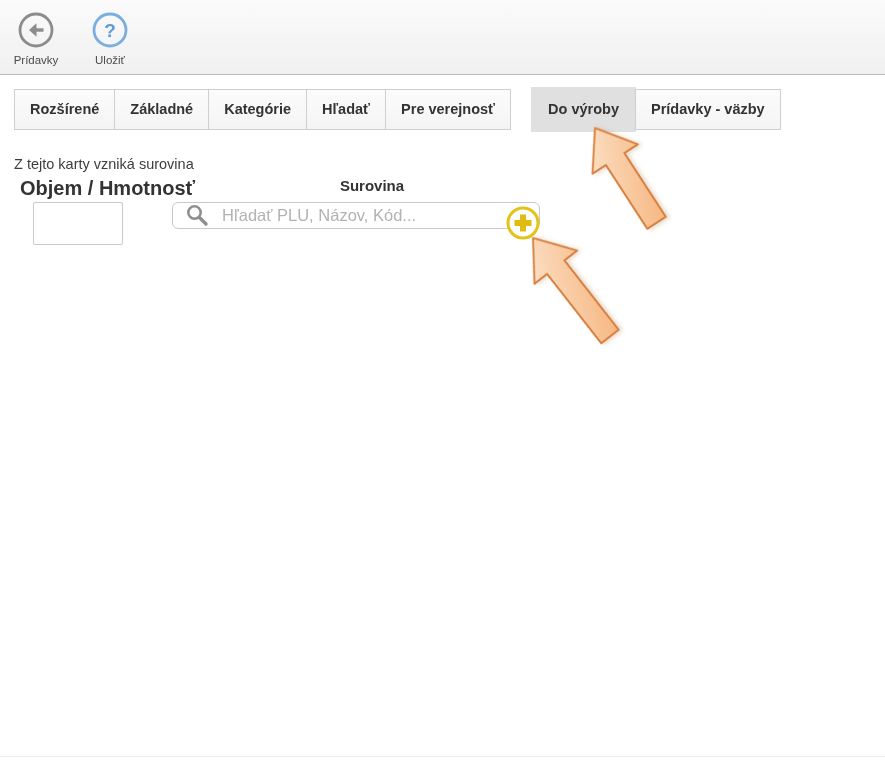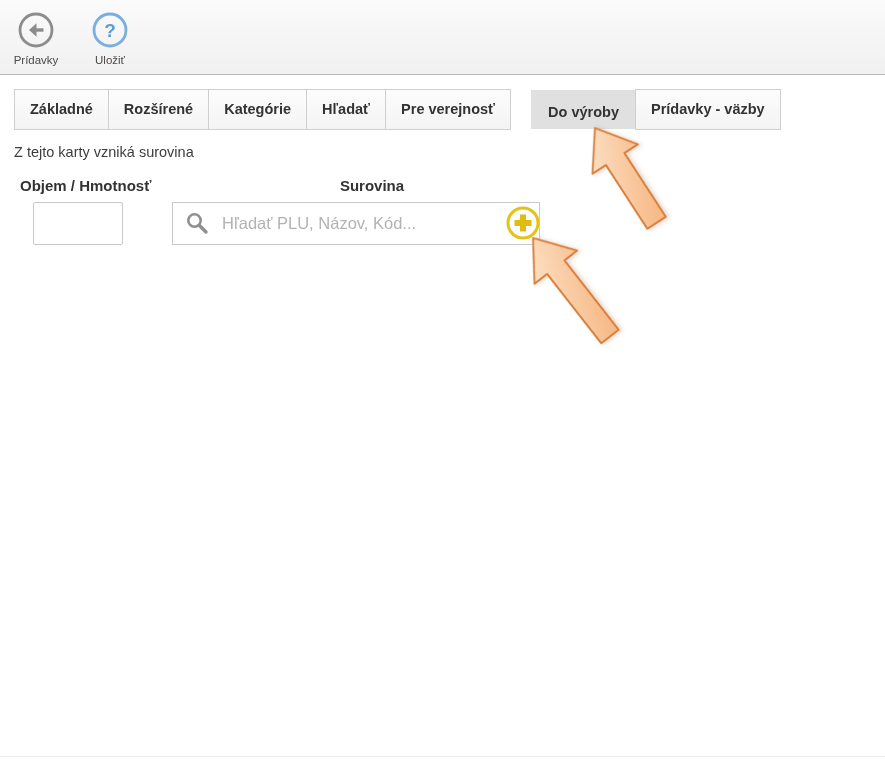--- a/index.html
+++ b/index.html
@@ -13,31 +13,31 @@
   .tb-btn{width:64px;margin-right:10px;display:flex;flex-direction:column;align-items:center;
     padding-top:11px;cursor:pointer;background:none;border:none;}
   .tb-btn .lbl{margin-top:2px;font-size:11.5px;color:#4a4a4a;white-space:nowrap;}
 
   
   .tabbar{position:absolute;left:14px;top:87px;height:45px;display:flex;align-items:center;}
   .tab{height:41px;line-height:39px;box-sizing:border-box;border:1px solid #cfcfcf;
     background:linear-gradient(#fcfcfc,#f4f4f4);padding:0 15px;font-size:14.5px;font-weight:bold;
     color:#333;white-space:nowrap;cursor:pointer;}
   .tab + .tab{margin-left:-1px;}
-  .tab.active{height:39px;line-height:45px;background:#e0e0e0;border:none;padding:0 17px;margin-left:20px;}
+  .tab.active{height:45px;line-height:45px;background:#e0e0e0;border:none;padding:0 17px;margin-left:20px;}
 
   
-  .intro{position:absolute;left:14px;top:144px;font-size:14.5px;color:#3d3d3d;}
-  .vol-label{position:absolute;left:20px;top:177px;font-size:15px;font-weight:bold;color:#333;}
+  .intro{position:absolute;left:14px;top:156px;font-size:14.5px;color:#3d3d3d;}
+  .vol-label{position:absolute;left:20px;top:177px;font-size:20px;font-weight:bold;color:#333;}
   .sur-label{position:absolute;left:188px;top:177px;width:368px;text-align:center;
     font-size:15px;font-weight:bold;color:#333;}
   .vol-input{position:absolute;left:33px;top:202px;width:90px;height:43px;box-sizing:border-box;
     border:1px solid #c9c9c9;border-radius:2px;background:#fff;font-size:16px;padding:0 8px;outline:none;}
-  .search-wrap{position:absolute;left:172px;top:202px;width:368px;height:43px;box-sizing:border-box;
-    border:1px solid #c9c9c9;border-radius:0;background:#fff;display:flex;align-items:center;padding-left:12px;}
+  .search-wrap{position:absolute;left:172px;top:202px;width:368px;height:27px;box-sizing:border-box;
+    border:1px solid #c9c9c9;border-radius:6px;background:#fff;display:flex;align-items:center;padding-left:12px;}
   .search-input{flex:1;border:none;outline:none;font-size:16.5px;color:#444;margin-left:10px;
     background:transparent;min-width:0;font-family:"Liberation Sans",sans-serif;}
   .search-input::placeholder{color:#b2b2b2;opacity:1;}
   .add-btn{position:absolute;left:506px;top:206px;width:34px;height:34px;padding:0;border:none;
     background:none;cursor:pointer;z-index:3;}
 
   
   .arrow{position:absolute;z-index:5;pointer-events:none;
     filter:drop-shadow(2px 2px 2px rgba(160,95,35,0.25));}
   .arrow1{left:565px;top:126px;transform:rotate(-33deg);transform-origin:30px 2px;}
@@ -66,22 +66,22 @@
         <svg width="38" height="38" viewBox="0 0 38 38">
           <circle cx="19" cy="19" r="16" fill="none" stroke="#79aede" stroke-width="2.8"></circle>
           <text x="19" y="26" text-anchor="middle" font-size="19" font-weight="bold" fill="#5f9bd6" font-family="Liberation Sans, sans-serif">?</text>
         </svg>
       </span>
       <span class="lbl">Uložiť</span>
     </button>
   </div>
 
   <div class="tabbar">
+    <div class="tab">Rozšírené</div>
     <div class="tab">Základné</div>
-    <div class="tab">Rozšírené</div>
     <div class="tab">Kategórie</div>
     <div class="tab">Hľadať</div>
     <div class="tab">Pre verejnosť</div>
     <div class="tab active">Do výroby</div>
     <div class="tab">Prídavky - väzby</div>
   </div>
 
   <div class="intro">Z tejto karty vzniká surovina</div>
   <div class="vol-label">Objem / Hmotnosť</div>
   <div class="sur-label">Surovina</div>

